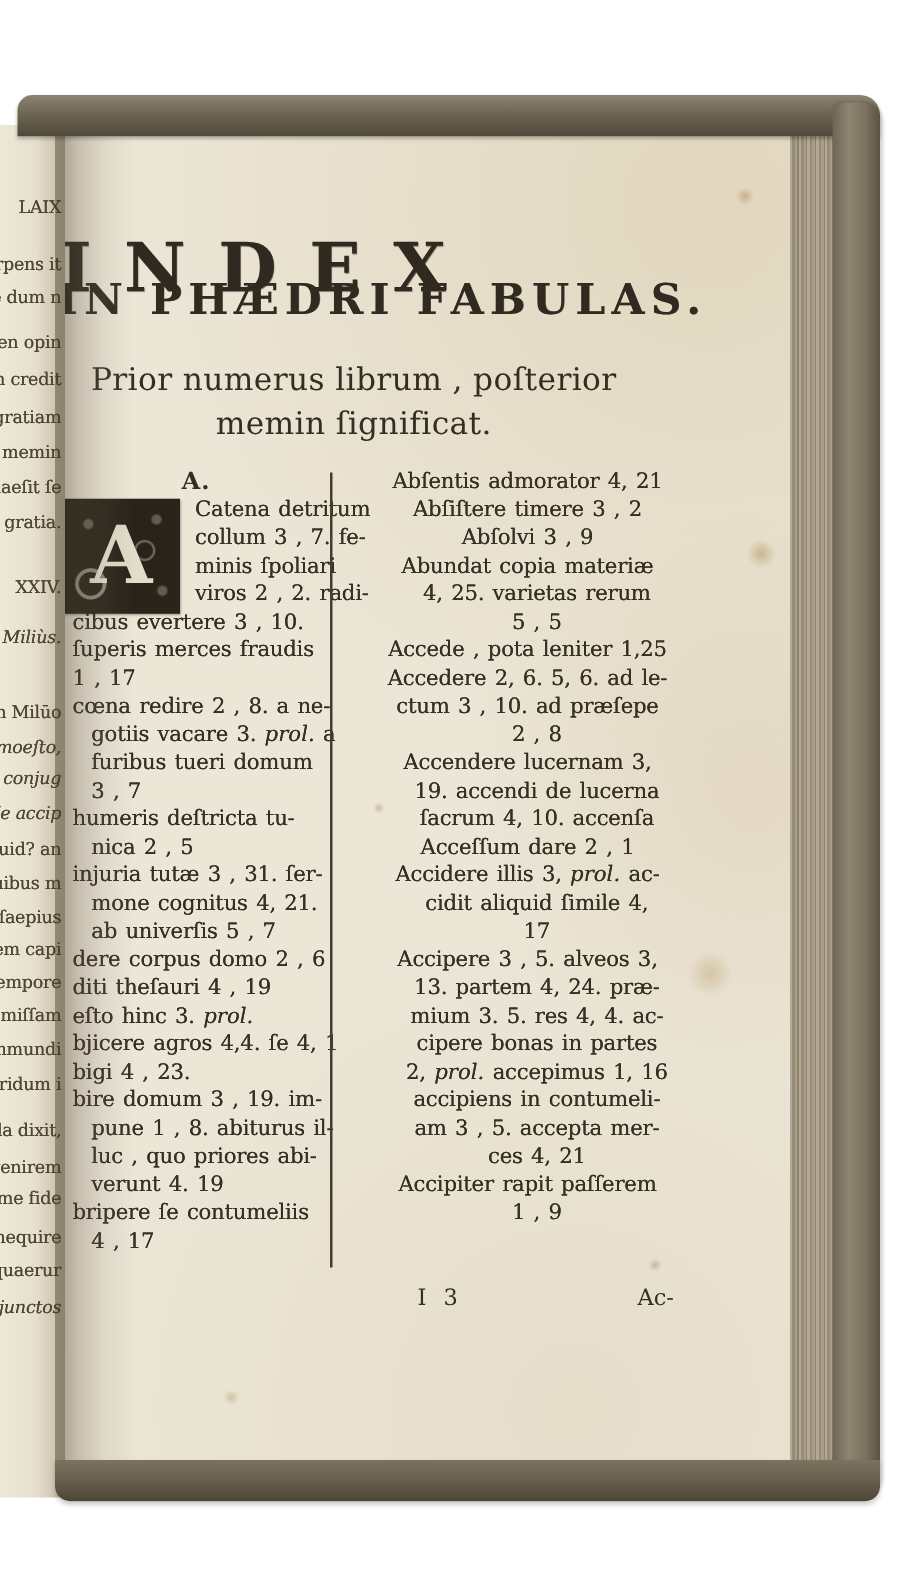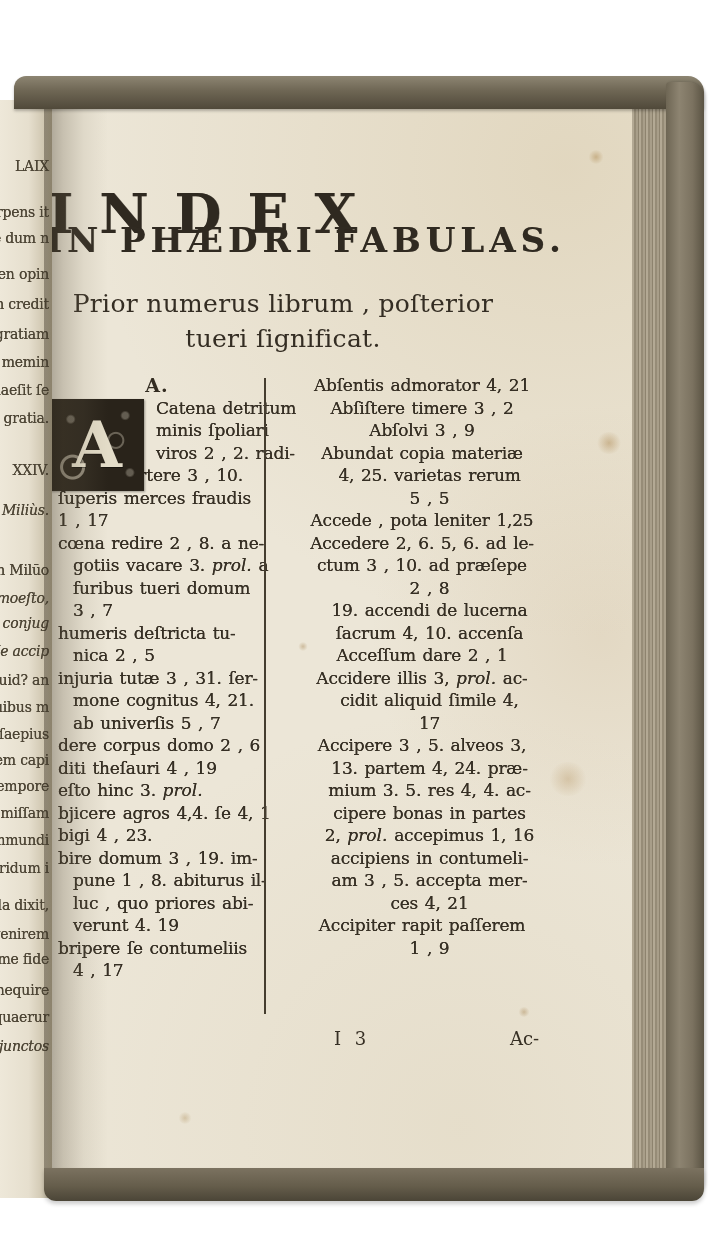--- a/index.html
+++ b/index.html
@@ -177,31 +177,32 @@
   <div class="spot s2"></div>
   <div class="spot s3"></div>
   <div class="spot s4"></div>
   <div class="spot s5"></div>
   <div class="spot s6"></div>
 
   <div class="title">INDEX</div>
   <div class="title2">IN PHÆDRI FABULAS.</div>
   <div class="subtitle">
     <div>Prior numerus librum , poſterior</div>
-    <div>tueri ſignificat.</div>
+    <div>memin ſignificat.</div>
   </div>
 
   <div class="cols">
     <div class="col-left">
       <div class="heading">A.</div>
       <div class="dropcap">
         <span>A</span>
       </div>
       <div>
           <div class="line drop">Catena detritum</div>
+          <div class="line drop">collum 3 , 7. fe-</div>
           <div class="line drop">minis ſpoliari</div>
           <div class="line drop">viros 2 , 2. radi-</div>
           <div class="line">cibus evertere 3 , 10.</div>
           <div class="line">ſuperis merces fraudis</div>
           <div class="line">1 , 17</div>
           <div class="line">cœna redire 2 , 8. a ne-</div>
           <div class="line indent">gotiis vacare 3. <i>prol.</i> a</div>
           <div class="line indent">furibus tueri domum</div>
           <div class="line indent">3 , 7</div>
           <div class="line">humeris deſtricta tu-</div>
@@ -227,20 +228,21 @@
         <div class="line">Abſentis admorator 4, 21</div>
         <div class="line">Abſiſtere timere 3 , 2</div>
         <div class="line">Abſolvi 3 , 9</div>
         <div class="line">Abundat copia materiæ</div>
         <div class="line indent">4, 25. varietas rerum</div>
         <div class="line indent">5 , 5</div>
         <div class="line">Accede , pota leniter 1,25</div>
         <div class="line">Accedere 2, 6. 5, 6. ad le-</div>
         <div class="line">ctum 3 , 10. ad præſepe</div>
         <div class="line indent">2 , 8</div>
+        <div class="line">Accendere lucernam 3,</div>
         <div class="line indent">19. accendi de lucerna</div>
         <div class="line indent">ſacrum 4, 10. accenſa</div>
         <div class="line">Acceſſum dare 2 , 1</div>
         <div class="line">Accidere illis 3, <i>prol.</i> ac-</div>
         <div class="line indent">cidit aliquid ſimile 4,</div>
         <div class="line indent">17</div>
         <div class="line">Accipere 3 , 5. alveos 3,</div>
         <div class="line indent">13. partem 4, 24. præ-</div>
         <div class="line indent">mium 3. 5. res 4, 4. ac-</div>
         <div class="line indent">cipere bonas in partes</div>

